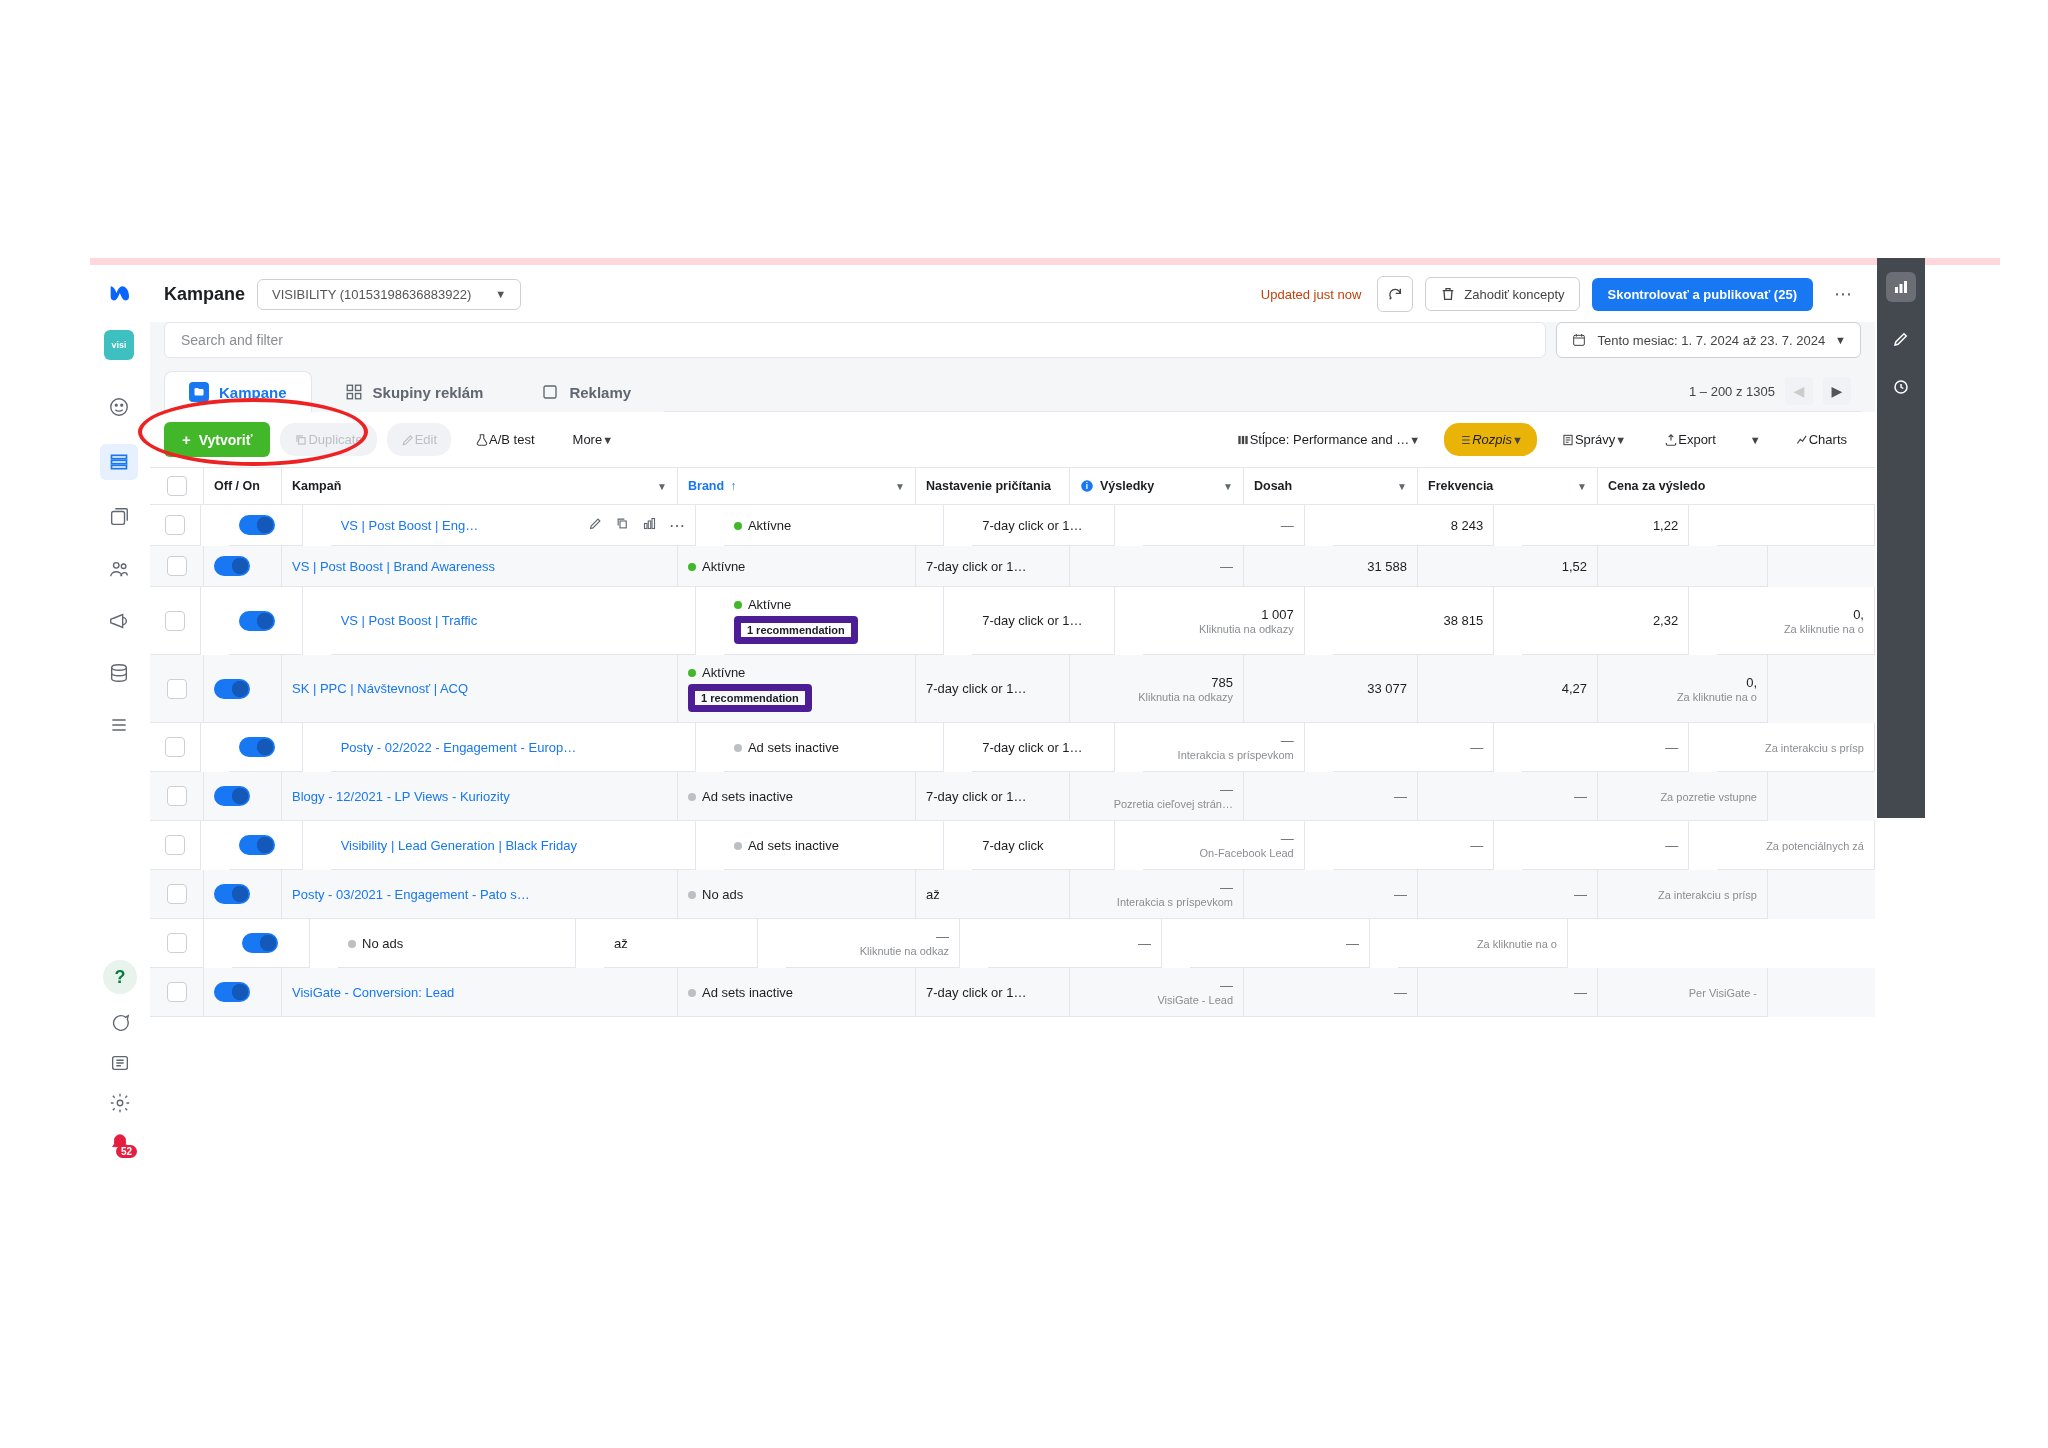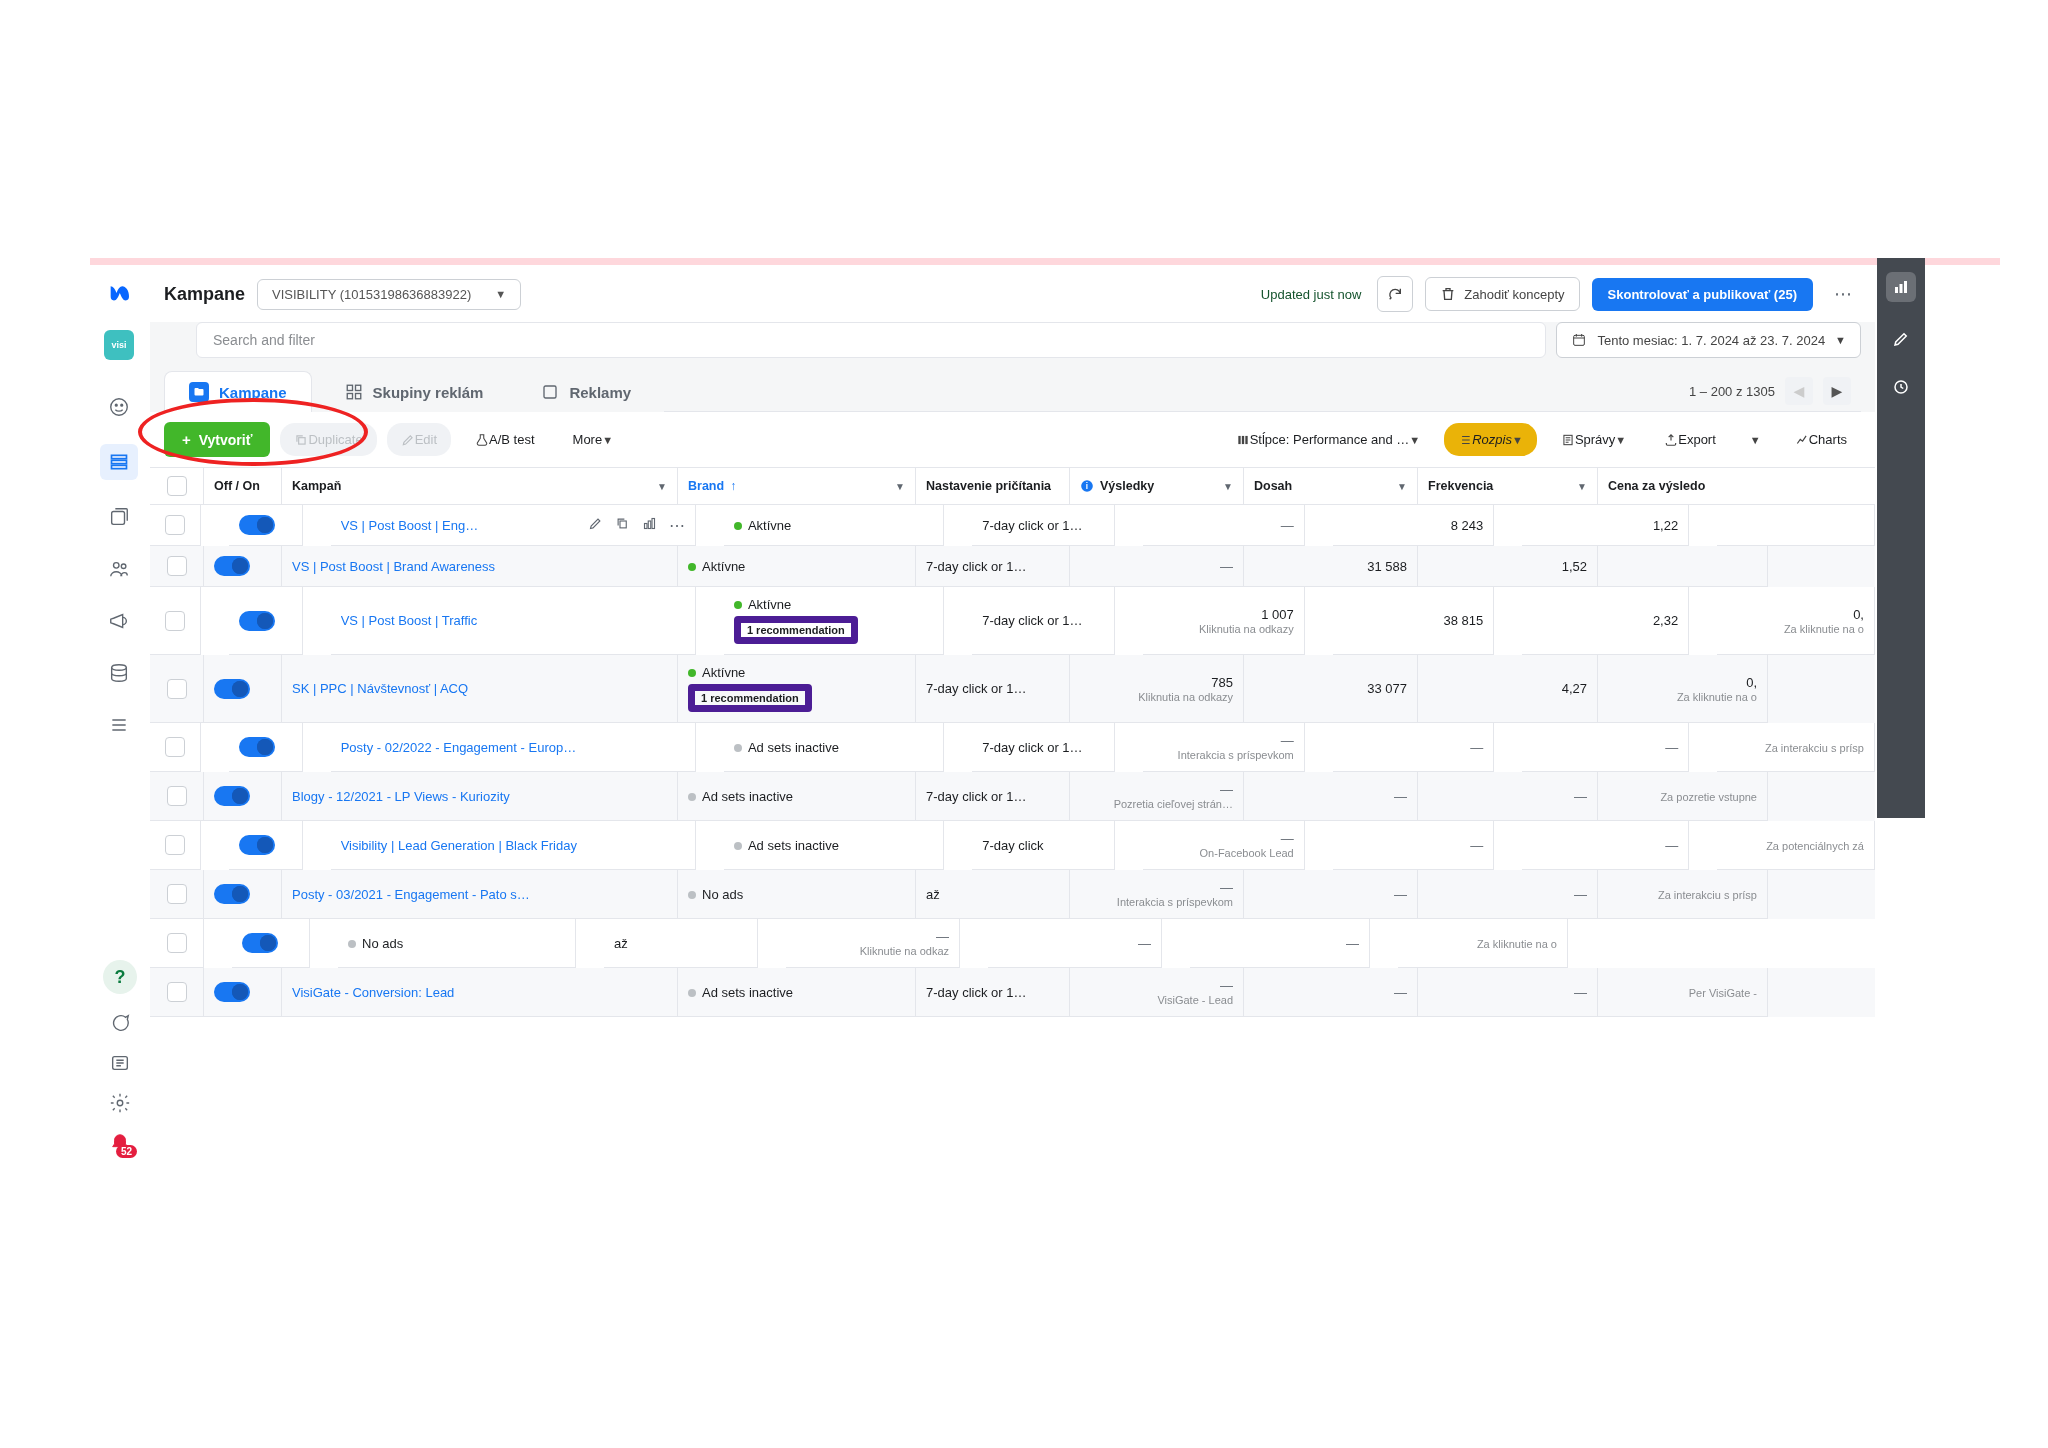--- a/index.html
+++ b/index.html
@@ -23,26 +23,26 @@
   .badge-red { position: relative; }
   .badge-red::after { content: attr(data-count); position:absolute; bottom:-4px; right:-6px; background:#e41e3f; color:#fff; font-size:10px; font-weight:700; padding:1px 5px; border-radius:10px; }
   .left-rail-lower { position:absolute; top: 960px; left: 95px; width:50px; display:flex; flex-direction:column; align-items:center; gap:18px; }
   .help-circle { width:34px; height:34px; border-radius:50%; background:#e7f3ec; display:flex;align-items:center;justify-content:center; color:#0a7b3e; font-size:18px; font-weight:700; }
   .main { position:absolute; top:270px; left:150px; width:1725px; }
   .topbar { display:flex; align-items:center; padding:6px 14px 10px 14px; gap:12px; background:#fff; }
   .topbar h1 { font-size:18px; font-weight:700; }
   .acct-select { border:1px solid #ccd0d5; border-radius:6px; padding:7px 14px; display:flex; align-items:center; gap:24px; font-size:13px; color:#555; background:#fff; }
   .acct-select .chev { color:#555; }
   .topbar-spacer { flex:1; }
-  .updated-text { color:#14532d; font-size:13px; margin-right:4px; }
+  .updated-text { color:#c2410c; font-size:13px; margin-right:4px; }
   .icon-btn { width:36px; height:36px; border:1px solid #ccd0d5; border-radius:6px; background:#fff; display:flex;align-items:center;justify-content:center; cursor:pointer; color:#444; }
   .outline-btn { border:1px solid #ccd0d5; border-radius:6px; padding:8px 14px; background:#fff; display:flex; align-items:center; gap:8px; cursor:pointer; color:#444; font-weight:500;}
   .primary-btn { background:#1877f2; color:#fff; border:none; border-radius:6px; padding:9px 16px; font-weight:700; font-size:13px; cursor:pointer; }
   .search-row { padding:0 14px 8px 14px; display:flex; gap:10px; background:#f5f6f7; }
-  .search-box { flex:1; background:#fff; border:1px solid #e4e6eb; border-radius:6px; padding:9px 16px; color:#8a8d91; font-size:14px;margin-left:32px; }
+  .search-box { flex:1; background:#fff; border:1px solid #e4e6eb; border-radius:6px; padding:9px 16px; color:#8a8d91; font-size:14px; }
   .date-box { background:#fff; border:1px solid #ccd0d5; border-radius:6px; padding:8px 14px; display:flex; align-items:center; gap:10px; font-size:13px; color:#444; }
   .chev { font-size:11px; color:#444; }
   .tabs-outer { padding:4px 14px 0 14px; background:#f5f6f7; display:flex; align-items:flex-end; }
   .tab { padding:10px 24px; display:flex; align-items:center; gap:10px; font-size:15px; font-weight:700; color:#606770; background:transparent; border-radius:8px 8px 0 0; border:1px solid transparent; cursor:pointer; margin-right:8px; }
   .tab.active { background:#fff; border:1px solid #e4e6eb; border-bottom:1px solid #fff; color:#1877f2; position:relative; top:1px; }
   .tab .tab-icon-campaign { width:20px; height:20px; background:#1877f2; border-radius:4px; display:flex;align-items:center;justify-content:center;color:#fff;font-size:11px; }
   .tab-filler { flex:1; border-bottom:1px solid #e4e6eb; }
   .pager-area { display:flex; align-items:center; gap:10px; padding:0 10px 6px 0; border-bottom:1px solid #e4e6eb; font-size:13px; color:#444; }
   .pager-btn { width:28px;height:28px;background:#f0f2f5;border-radius:4px;display:flex;align-items:center;justify-content:center;cursor:pointer; font-size:14px; color:#555; }
   .pager-btn.disabled { color:#ccc; cursor:default; }

